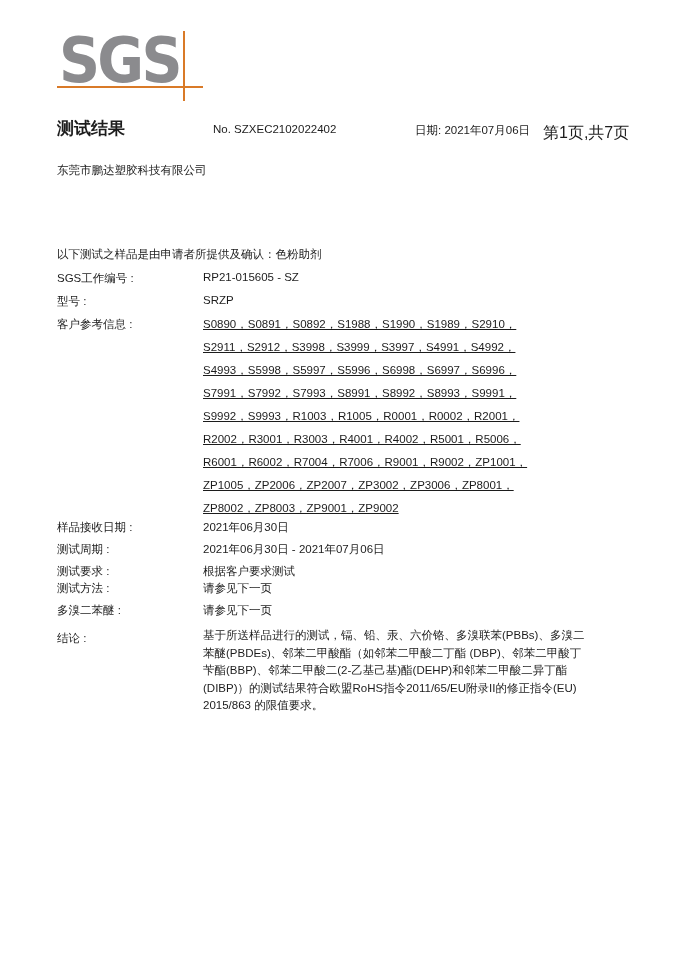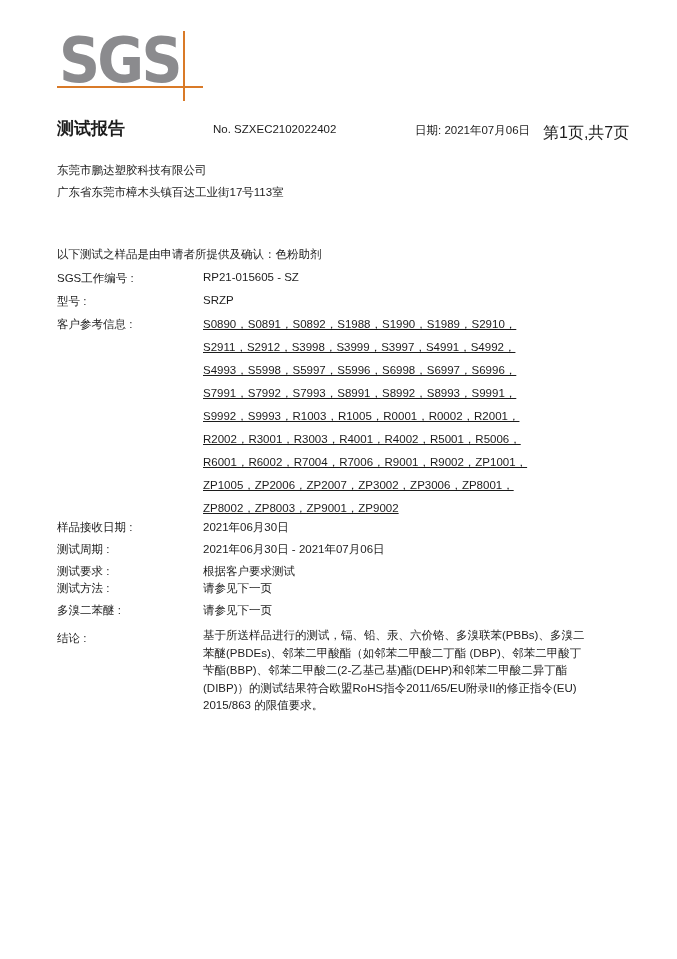--- a/index.html
+++ b/index.html
@@ -53,28 +53,27 @@
 <body>
 
 <div class="page">
 
   <div>
     <div class="logo-text">SGS</div>
     <div class="logo-vline"></div>
     <div class="logo-hline"></div>
   </div>
 
-  <h1 class="title">测试报告</h1>
+  <h1 class="title">测试结果</h1>
   <span class="report-no">No. SZXEC2102022402</span>
   <span class="hdr-date">日期: 2021年07月06日</span>
   <span class="hdr-pages">第1页,共7页</span>
 
   <div class="applicant">
     <div>东莞市鹏达塑胶科技有限公司</div>
-    <div>广东省东莞市樟木头镇百达工业街17号113室</div>
   </div>
 
   <div class="intro">以下测试之样品是由申请者所提供及确认：色粉助剂</div>
 
   <div>
     <span class="lbl" style="top:271px">SGS工作编号 :</span>
     <span class="val" style="top:271px">RP21-015605 - SZ</span>
   </div>
   <div>
     <span class="lbl" style="top:294px">型号 :</span>

